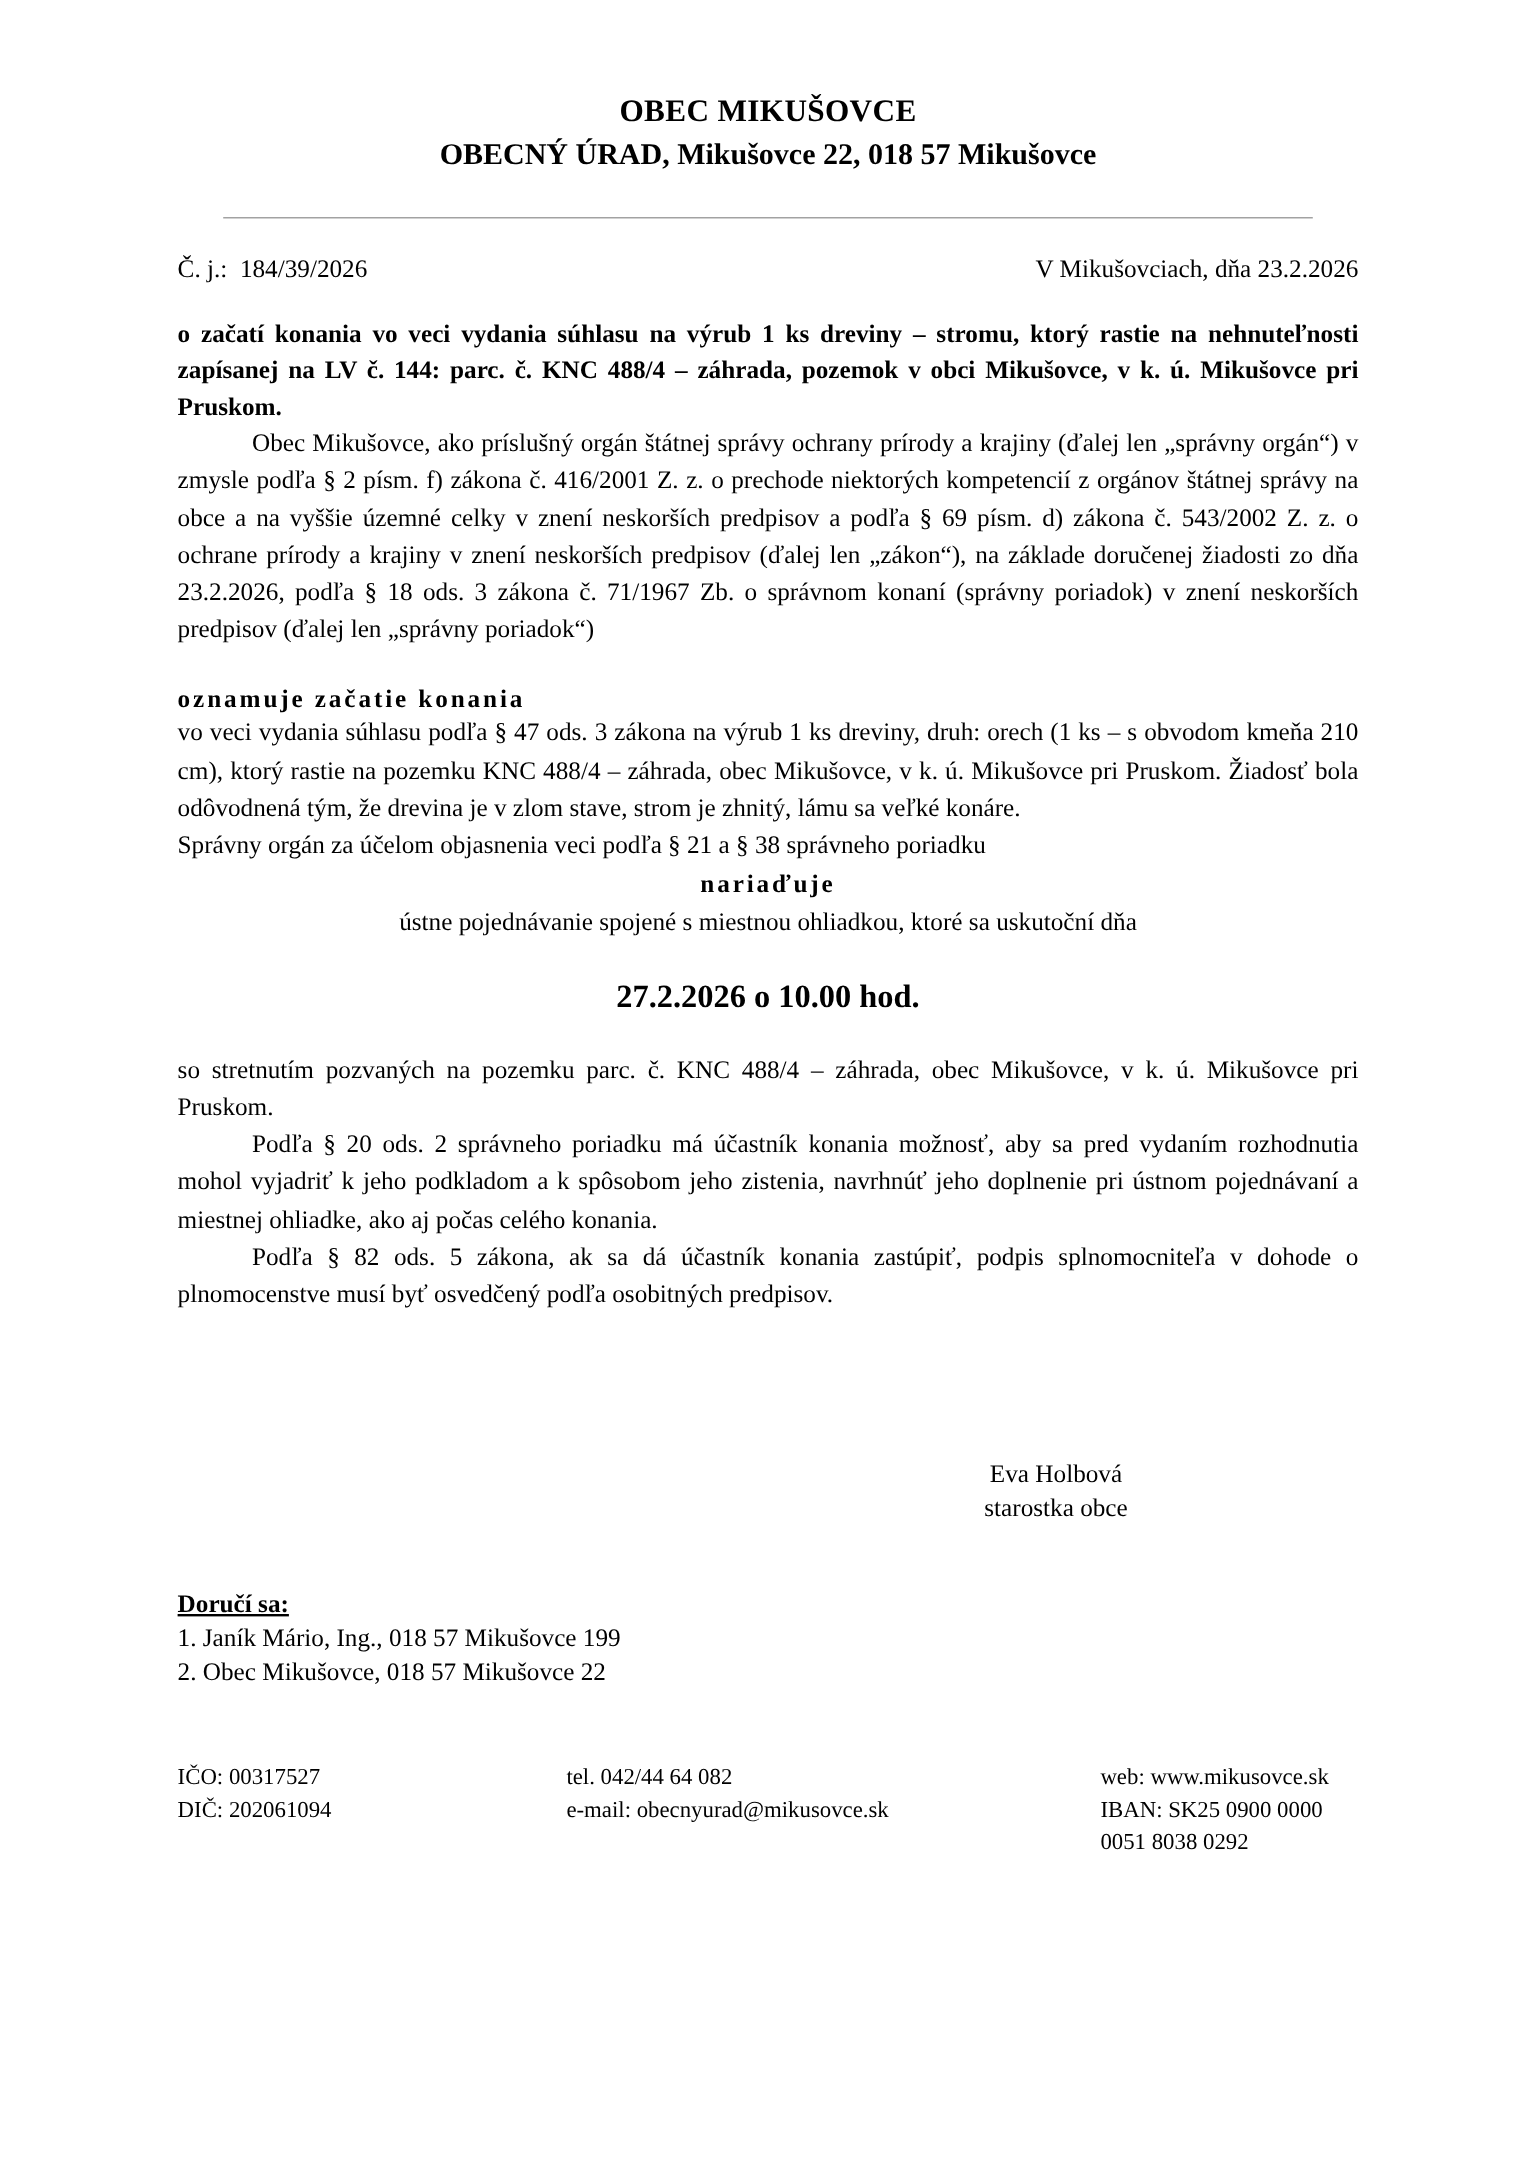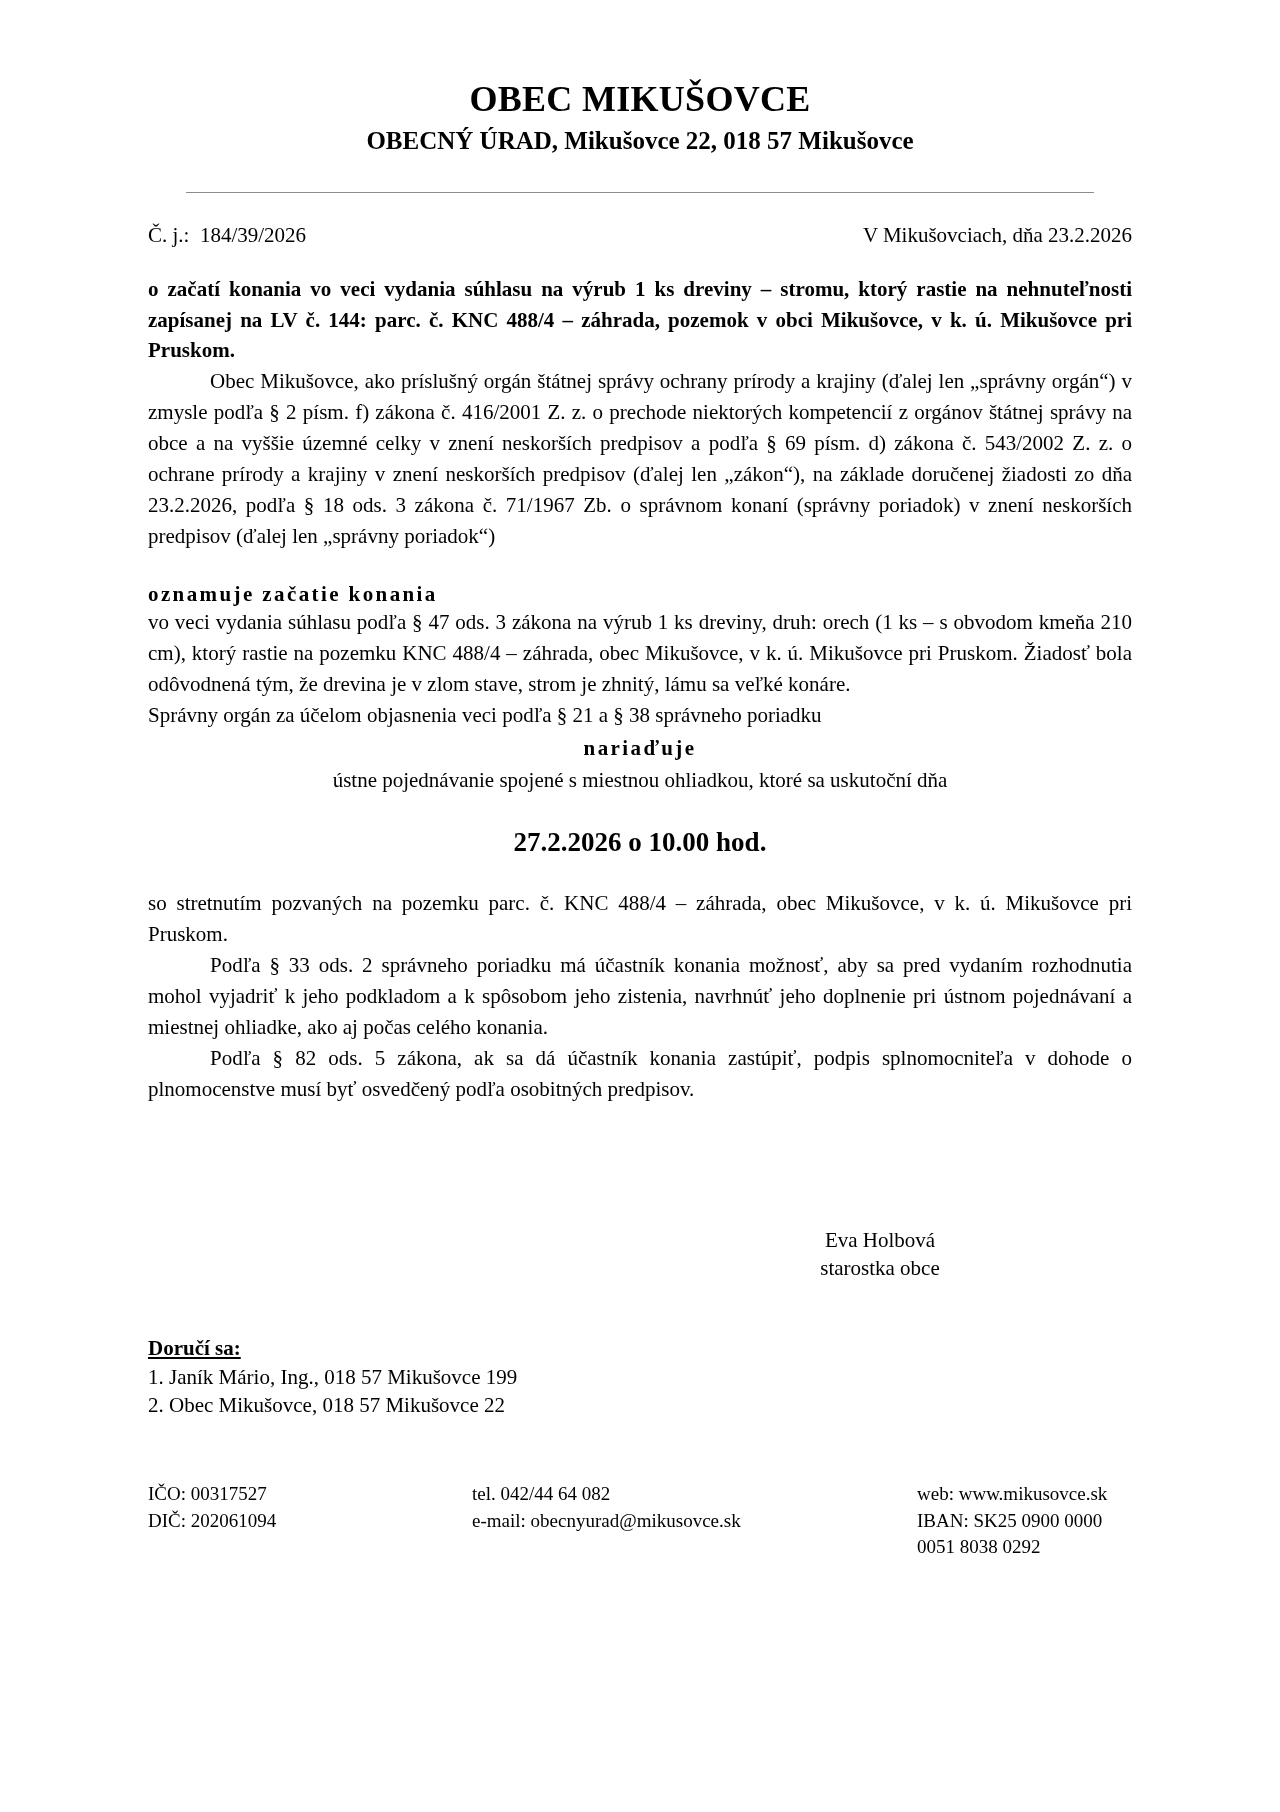--- a/index.html
+++ b/index.html
@@ -18,21 +18,21 @@
     position: relative;
     width: 1280px;
     min-height: 1812px;
     box-sizing: border-box;
     padding: 78px 148px 0 148px;
   }
   .letterhead {
     text-align: center;
   }
   .org-name {
-    font-size: 36px;
+    font-size: 26px;
     font-weight: bold;
     letter-spacing: 0.3px;
     line-height: 1.18;
   }
   .org-address {
     font-size: 25px;
     font-weight: bold;
     margin-top: 6px;
     line-height: 1.2;
   }
@@ -181,21 +181,21 @@
   <p class="body centered para" style="text-indent:0;">Správny orgán za účelom objasnenia veci podľa § 21 a § 38 správneho poriadku</p>
 
   <div class="spaced-bold2">nariaďuje</div>
 
   <div class="center-line">ústne pojednávanie spojené s miestnou ohliadkou, ktoré sa uskutoční dňa</div>
 
   <div class="datetime">27.2.2026 o 10.00 hod.</div>
 
   <p class="body" style="margin-top:30px;">so stretnutím pozvaných na pozemku parc. č. KNC 488/4 – záhrada, obec Mikušovce, v k. ú. Mikušovce pri Pruskom.</p>
 
-  <p class="body para">Podľa § 33 ods. 2 správneho poriadku má účastník konania možnosť, aby sa pred vydaním rozhodnutia mohol vyjadriť k jeho podkladom a k spôsobom jeho zistenia, navrhnúť jeho doplnenie pri ústnom pojednávaní a miestnej ohliadke, ako aj počas celého konania.</p>
+  <p class="body para">Podľa § 20 ods. 2 správneho poriadku má účastník konania možnosť, aby sa pred vydaním rozhodnutia mohol vyjadriť k jeho podkladom a k spôsobom jeho zistenia, navrhnúť jeho doplnenie pri ústnom pojednávaní a miestnej ohliadke, ako aj počas celého konania.</p>
 
   <p class="body para">Podľa § 82 ods. 5 zákona,  ak sa dá účastník konania zastúpiť, podpis splnomocniteľa v dohode o plnomocenstve musí byť osvedčený podľa osobitných predpisov.</p>
 
   <div class="signature">
     <div>Eva Holbová</div>
     <div>starostka obce</div>
   </div>
 
   <div class="delivery">
     <div class="delivery-title">Doručí sa:</div>

